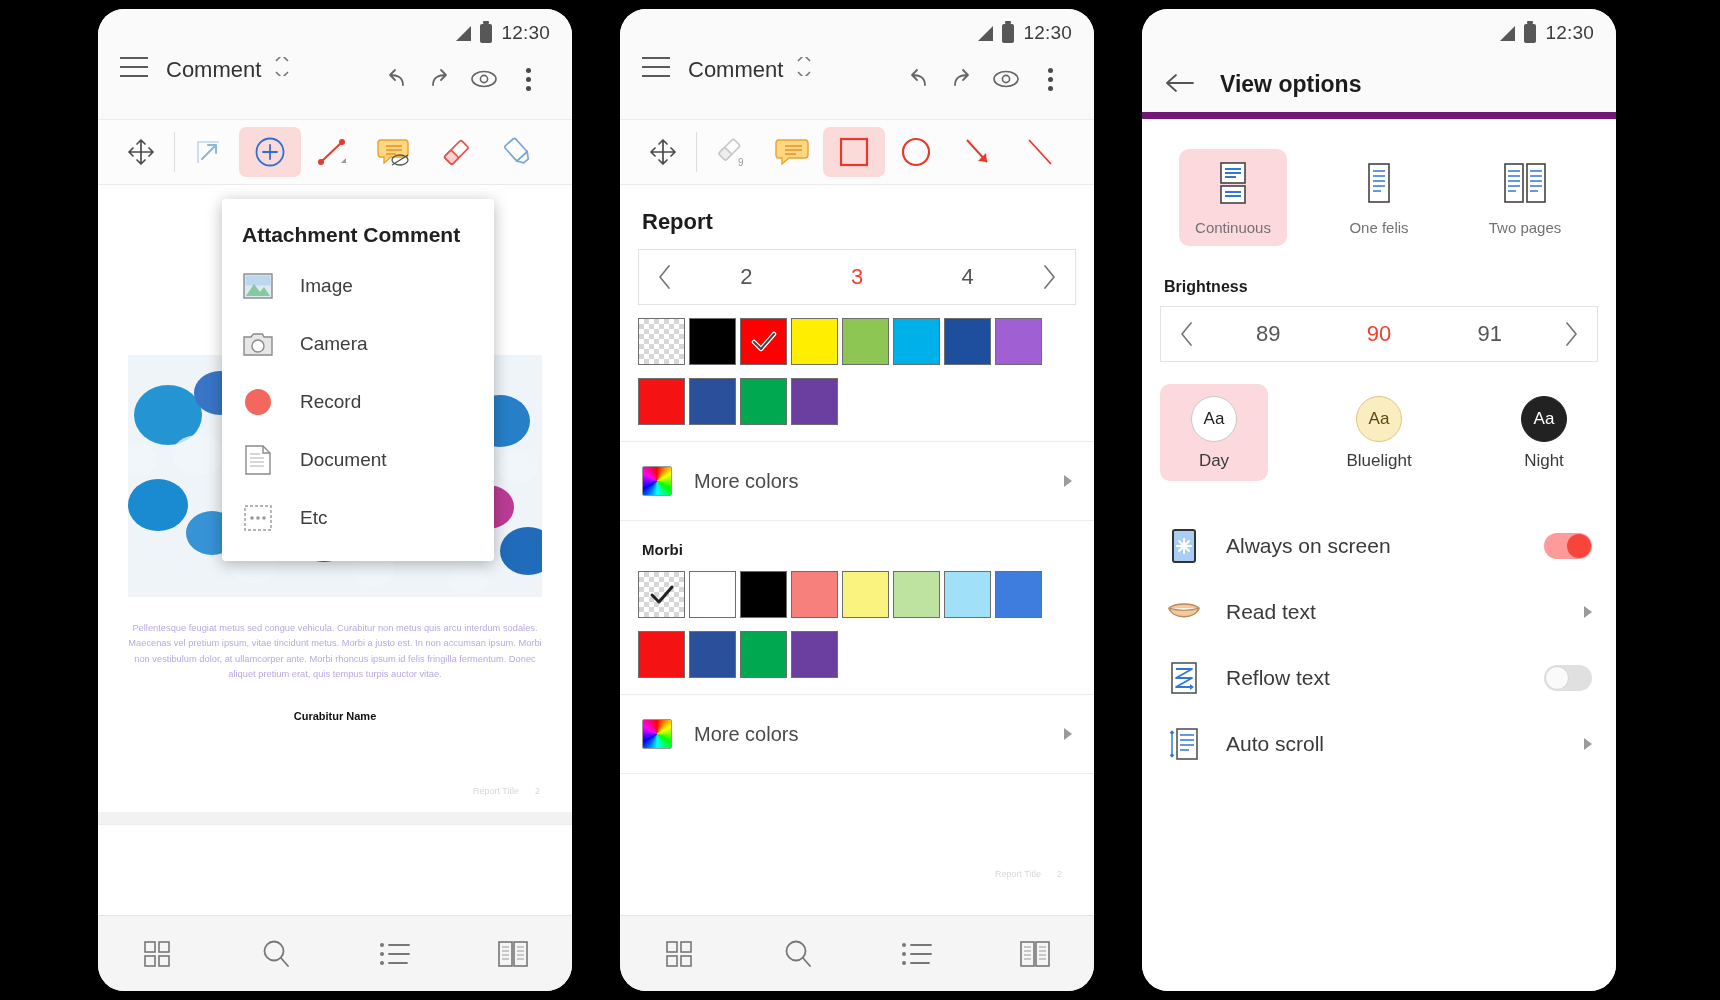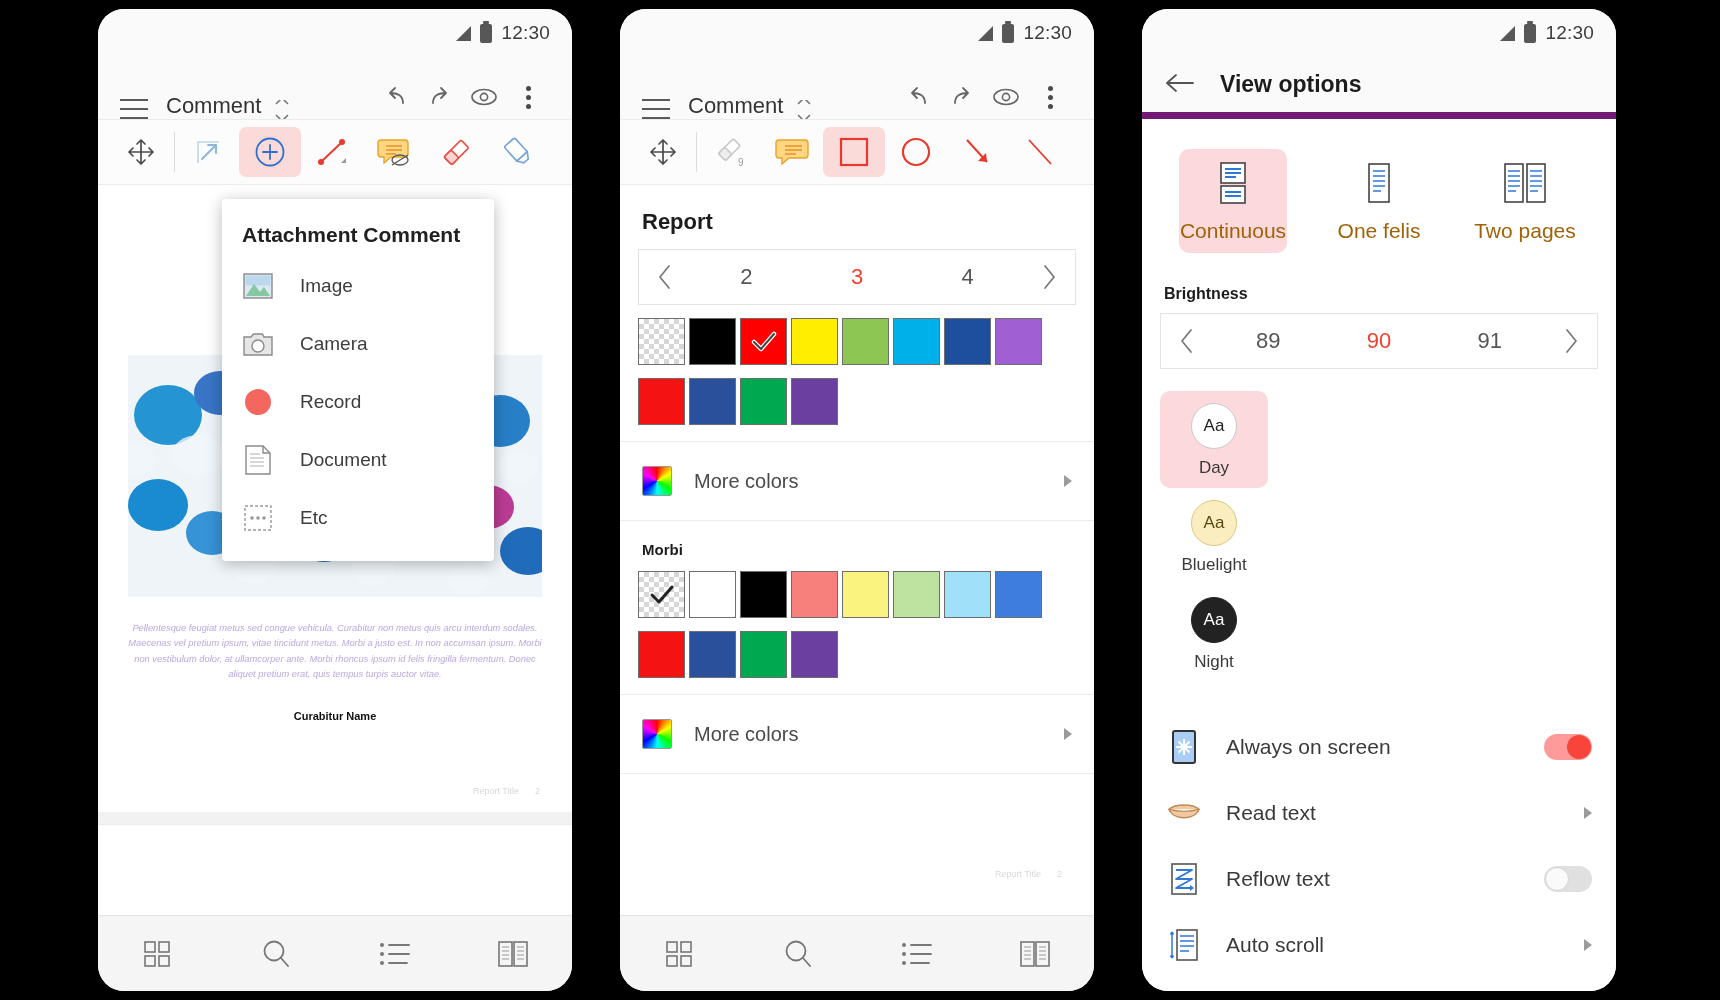--- a/index.html
+++ b/index.html
@@ -24,21 +24,21 @@
   }
   .sb-signal { width:0;height:0; border-left:15px solid transparent;
      border-bottom:15px solid #575757; }
   .sb-batt { width:12px;height:19px; background:#575757; border-radius:2px;
      position:relative; }
   .sb-batt:after{content:"";position:absolute;top:-3px;left:3px;width:6px;height:3px;
      background:#575757;border-radius:1px;}
   .sb-time { font-size:19px; color:#3c3c3c; font-weight:400; letter-spacing:.2px;}
 
   
-  .appbar { height:62px; background:#fafafa; display:flex; align-items:flex-end;
+  .appbar { height:62px; background:#fafafa; display:flex; align-items:flex-start;
      padding:0 22px; gap:0; }
   .hamburger { width:28px; height:20px; position:relative; flex:0 0 auto; }
   .hamburger i { position:absolute; left:0; width:28px; height:2px; background:#5a5a5a; }
   .hamburger i:nth-child(1){top:0}
   .hamburger i:nth-child(2){top:9px}
   .hamburger i:nth-child(3){top:18px}
   .appbar-title { font-size:22px; color:#333; margin-left:18px; }
   .updown { margin-left:14px; display:flex; flex-direction:column; align-items:center; gap:3px;}
   .ab-spacer{flex:1}
   .ab-icon { width:44px; height:44px; display:flex; align-items:center;
@@ -59,21 +59,21 @@
   
   .docarea { flex:1; background:#ffffff; position:relative; overflow:hidden; }
   .docpage { position:absolute; inset:0 0 90px 0; background:#fff;
      border-bottom:1px solid #ececec; overflow:hidden; }
   .doc-title { text-align:center; font-size:50px; font-weight:700; color:#111;
      margin-top:48px; letter-spacing:-1px; font-family:"Liberation Sans",sans-serif;}
   .doc-sub { text-align:center; font-size:11px; color:#7d4fd1; margin-top:26px; }
   .doc-img { margin:26px 30px 0 30px; height:242px; position:relative;
      overflow:hidden; background:#eef3f7; }
   .doc-body { margin:24px 30px 0 30px; font-size:9.3px; line-height:1.65;
-     text-align:center; color:#b9a9e0;font-style:italic; }
+     text-align:center; color:#b9a9e0; }
   .doc-reporter { text-align:center; font-size:11px; font-weight:700; color:#111;
      margin-top:28px; }
   .page-gap { position:absolute; left:0; right:0; height:12px; background:#f2f2f2; }
   .doc-footer { position:absolute; right:32px; font-size:9px; color:#d8d8d8;
      display:flex; gap:16px; }
 
   
   .botnav { height:76px; background:#f5f5f5; border-top:1px solid #e4e4e4;
      display:flex; align-items:center; justify-content:space-around; }
   .bn { width:60px; height:46px; display:flex; align-items:center; justify-content:center;}
@@ -117,23 +117,23 @@
      border-top:6px solid transparent;border-bottom:6px solid transparent;}
 
   
   .vo-bar { height:62px; background:#fafafa; display:flex; align-items:center;
      padding:0 22px; gap:26px; border-bottom:7px solid #701a75;}
   .vo-title { font-size:23px; font-weight:700; color:#1c1c1c; }
   .vo-body { flex:1; background:#fff; overflow:hidden; }
   .modes { display:flex; justify-content:space-around; padding:30px 18px 12px 18px; }
   .mode { width:108px; padding:12px 0 10px 0; border-radius:10px; text-align:center; }
   .mode.sel { background:#fbd9dd; }
-  .mode-lb { font-size:21px; color:#a16207; margin-top:10px; }
+  .mode-lb { font-size:15px; color:#737373; margin-top:10px; }
   .bright-lb { font-size:16px; font-weight:700; color:#1c1c1c; padding:20px 22px 10px 22px;}
-  .themes { display:flex; justify-content:space-between; padding:22px 18px 6px 18px;flex-direction:column;}
+  .themes { display:flex; justify-content:space-between; padding:22px 18px 6px 18px;}
   .theme { width:108px; padding:12px 0 10px 0; border-radius:10px; text-align:center;}
   .theme.sel { background:#fbd9dd; }
   .circ { width:46px;height:46px;border-radius:50%;margin:0 auto;
      display:flex;align-items:center;justify-content:center;font-size:17px;}
   .theme-lb { font-size:17px; color:#3a3a3a; margin-top:9px;}
   .optrow { display:flex; align-items:center; height:66px; padding:0 24px; gap:24px;}
   .opt-ic { width:36px;height:36px;display:flex;align-items:center;justify-content:center;flex:0 0 auto;}
   .opt-lb { flex:1; font-size:21px; color:#3a3a3a;}
   .toggle { width:48px;height:26px;border-radius:13px;position:relative;flex:0 0 auto;}
   .toggle.on { background:#ff9a9a; }

